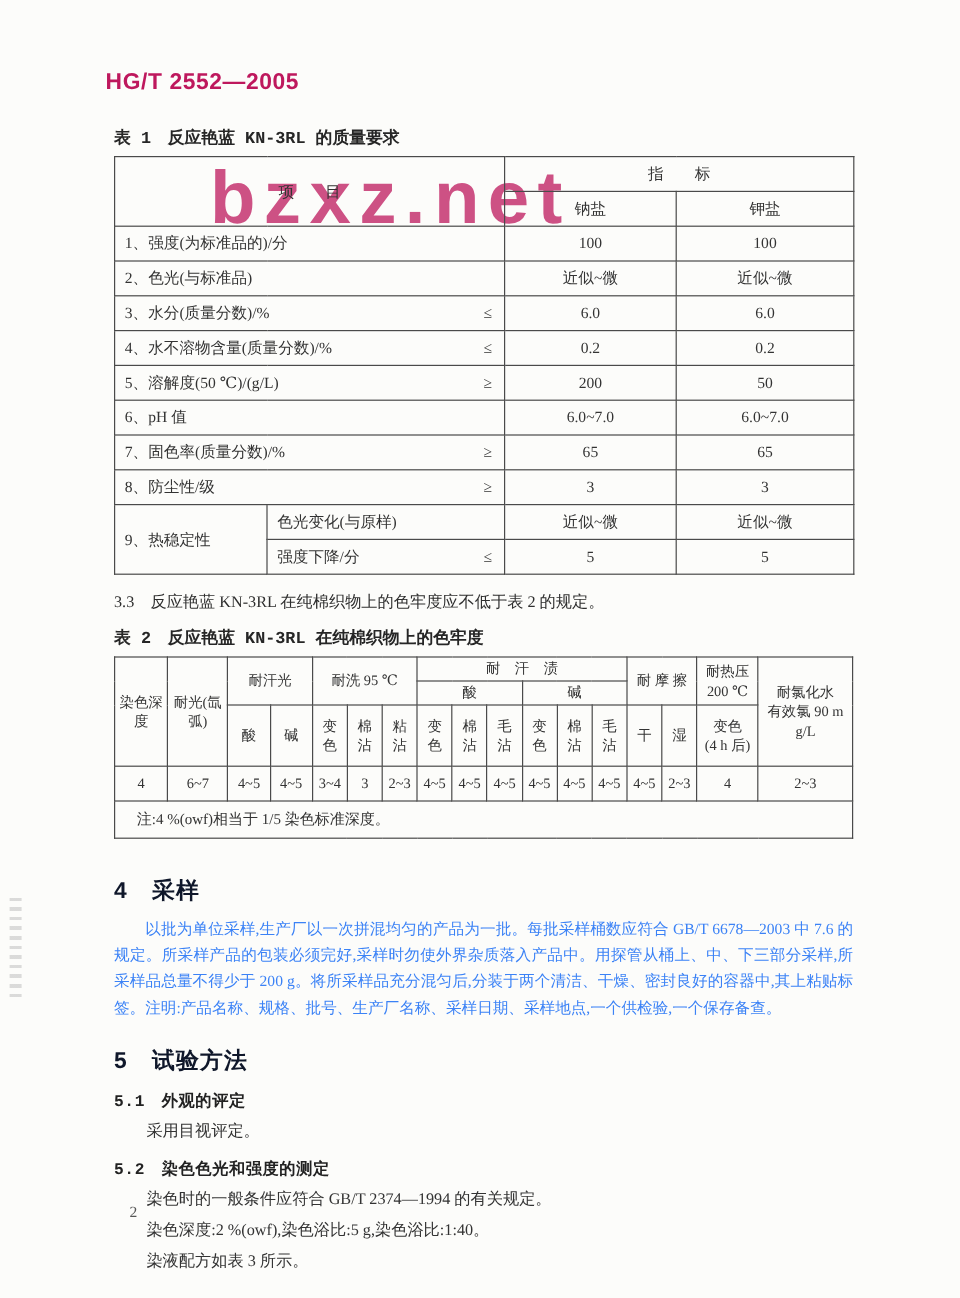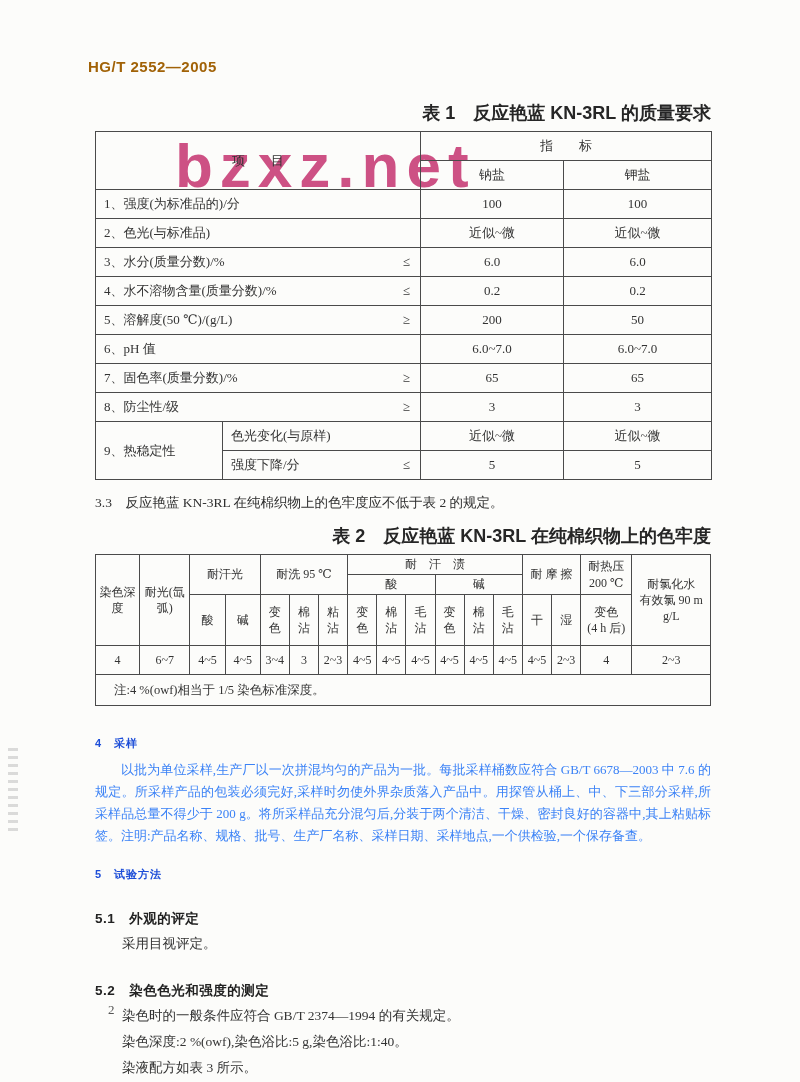--- a/index.html
+++ b/index.html
@@ -19,26 +19,26 @@
     font-weight:700;font-size:62px;letter-spacing:7px;
     color:#be185d;opacity:.75;user-select:none;
   }
   .scan-artifact{
     position:absolute;left:8px;top:748px;width:10px;height:86px;z-index:0;
     background:repeating-linear-gradient(to bottom,#bfbfbf 0 3px,transparent 3px 8px);
     opacity:.55;
   }
   .content{position:absolute;left:95px;top:0;width:616px;z-index:1;}
   .doc-code{
-    margin:58px 0 0 -7px;font-weight:700;font-size:15px;letter-spacing:.5px;
-    font-family:"Liberation Sans","DejaVu Sans",sans-serif;color:#a16207;
+    margin:58px 0 0 -7px;font-weight:700;font-size:19px;letter-spacing:.5px;
+    font-family:"Liberation Sans","DejaVu Sans",sans-serif;color:#be185d;
   }
   .tbl-title{
-    margin-top:26px;text-align:right;font-weight:700;font-size:18px;
-    font-family:Liberation Sans, sans-serif;color:#262626;
+    margin-top:26px;text-align:left;font-weight:700;font-size:14px;
+    font-family:Liberation Mono, monospace;color:#262626;
   }
   table{
     border-collapse:collapse;table-layout:fixed;width:616px;margin-top:6px;
     font-size:13px;color:#333;
   }
   td{
     border:1px solid #4a4a4a;text-align:center;vertical-align:middle;
     padding:2px 4px;line-height:1.35;
   }
   #t1 td{height:24px;}
@@ -48,26 +48,26 @@
   #t2{font-size:12px;}
   #t2 td{padding:1px 3px;}
   #t2 .h1{height:20px;}
   #t2 .h3{height:48px;word-break:break-all;}
   #t2 .vals td{height:26px;}
   .pre{white-space:pre-line;}
   .wrap{word-break:break-all;}
   #t2 .note-cell{text-align:left;padding:4px 8px 4px 18px;height:22px;font-size:12.5px;}
   .clause{margin-top:14px;font-size:13.5px;}
   .sec-heading{
-    margin-top:30px;font-weight:700;font-size:11px;color:#1d4ed8;
+    margin-top:30px;font-weight:700;font-size:19px;color:#0f172a;
     font-family:"Liberation Sans","DejaVu Sans",sans-serif;letter-spacing:1px;
   }
   .sub-heading{
-    margin-top:28px;font-weight:700;font-size:13.5px;color:#222;
-    font-family:Liberation Sans, sans-serif;letter-spacing:.5px;
+    margin-top:12px;font-weight:700;font-size:13.5px;color:#222;
+    font-family:Liberation Mono, monospace;letter-spacing:.5px;
   }
   .body-par{
     margin-top:8px;font-size:13px;line-height:22px;text-align:justify;
     text-indent:2em;color:#3b82f6;
   }
   .body-line{margin-top:6px;font-size:13.5px;line-height:20px;text-indent:2em;color:#333;}
   .page-num{
     position:absolute;left:108px;top:1002px;z-index:1;
     font-size:13px;color:#555;
   }

